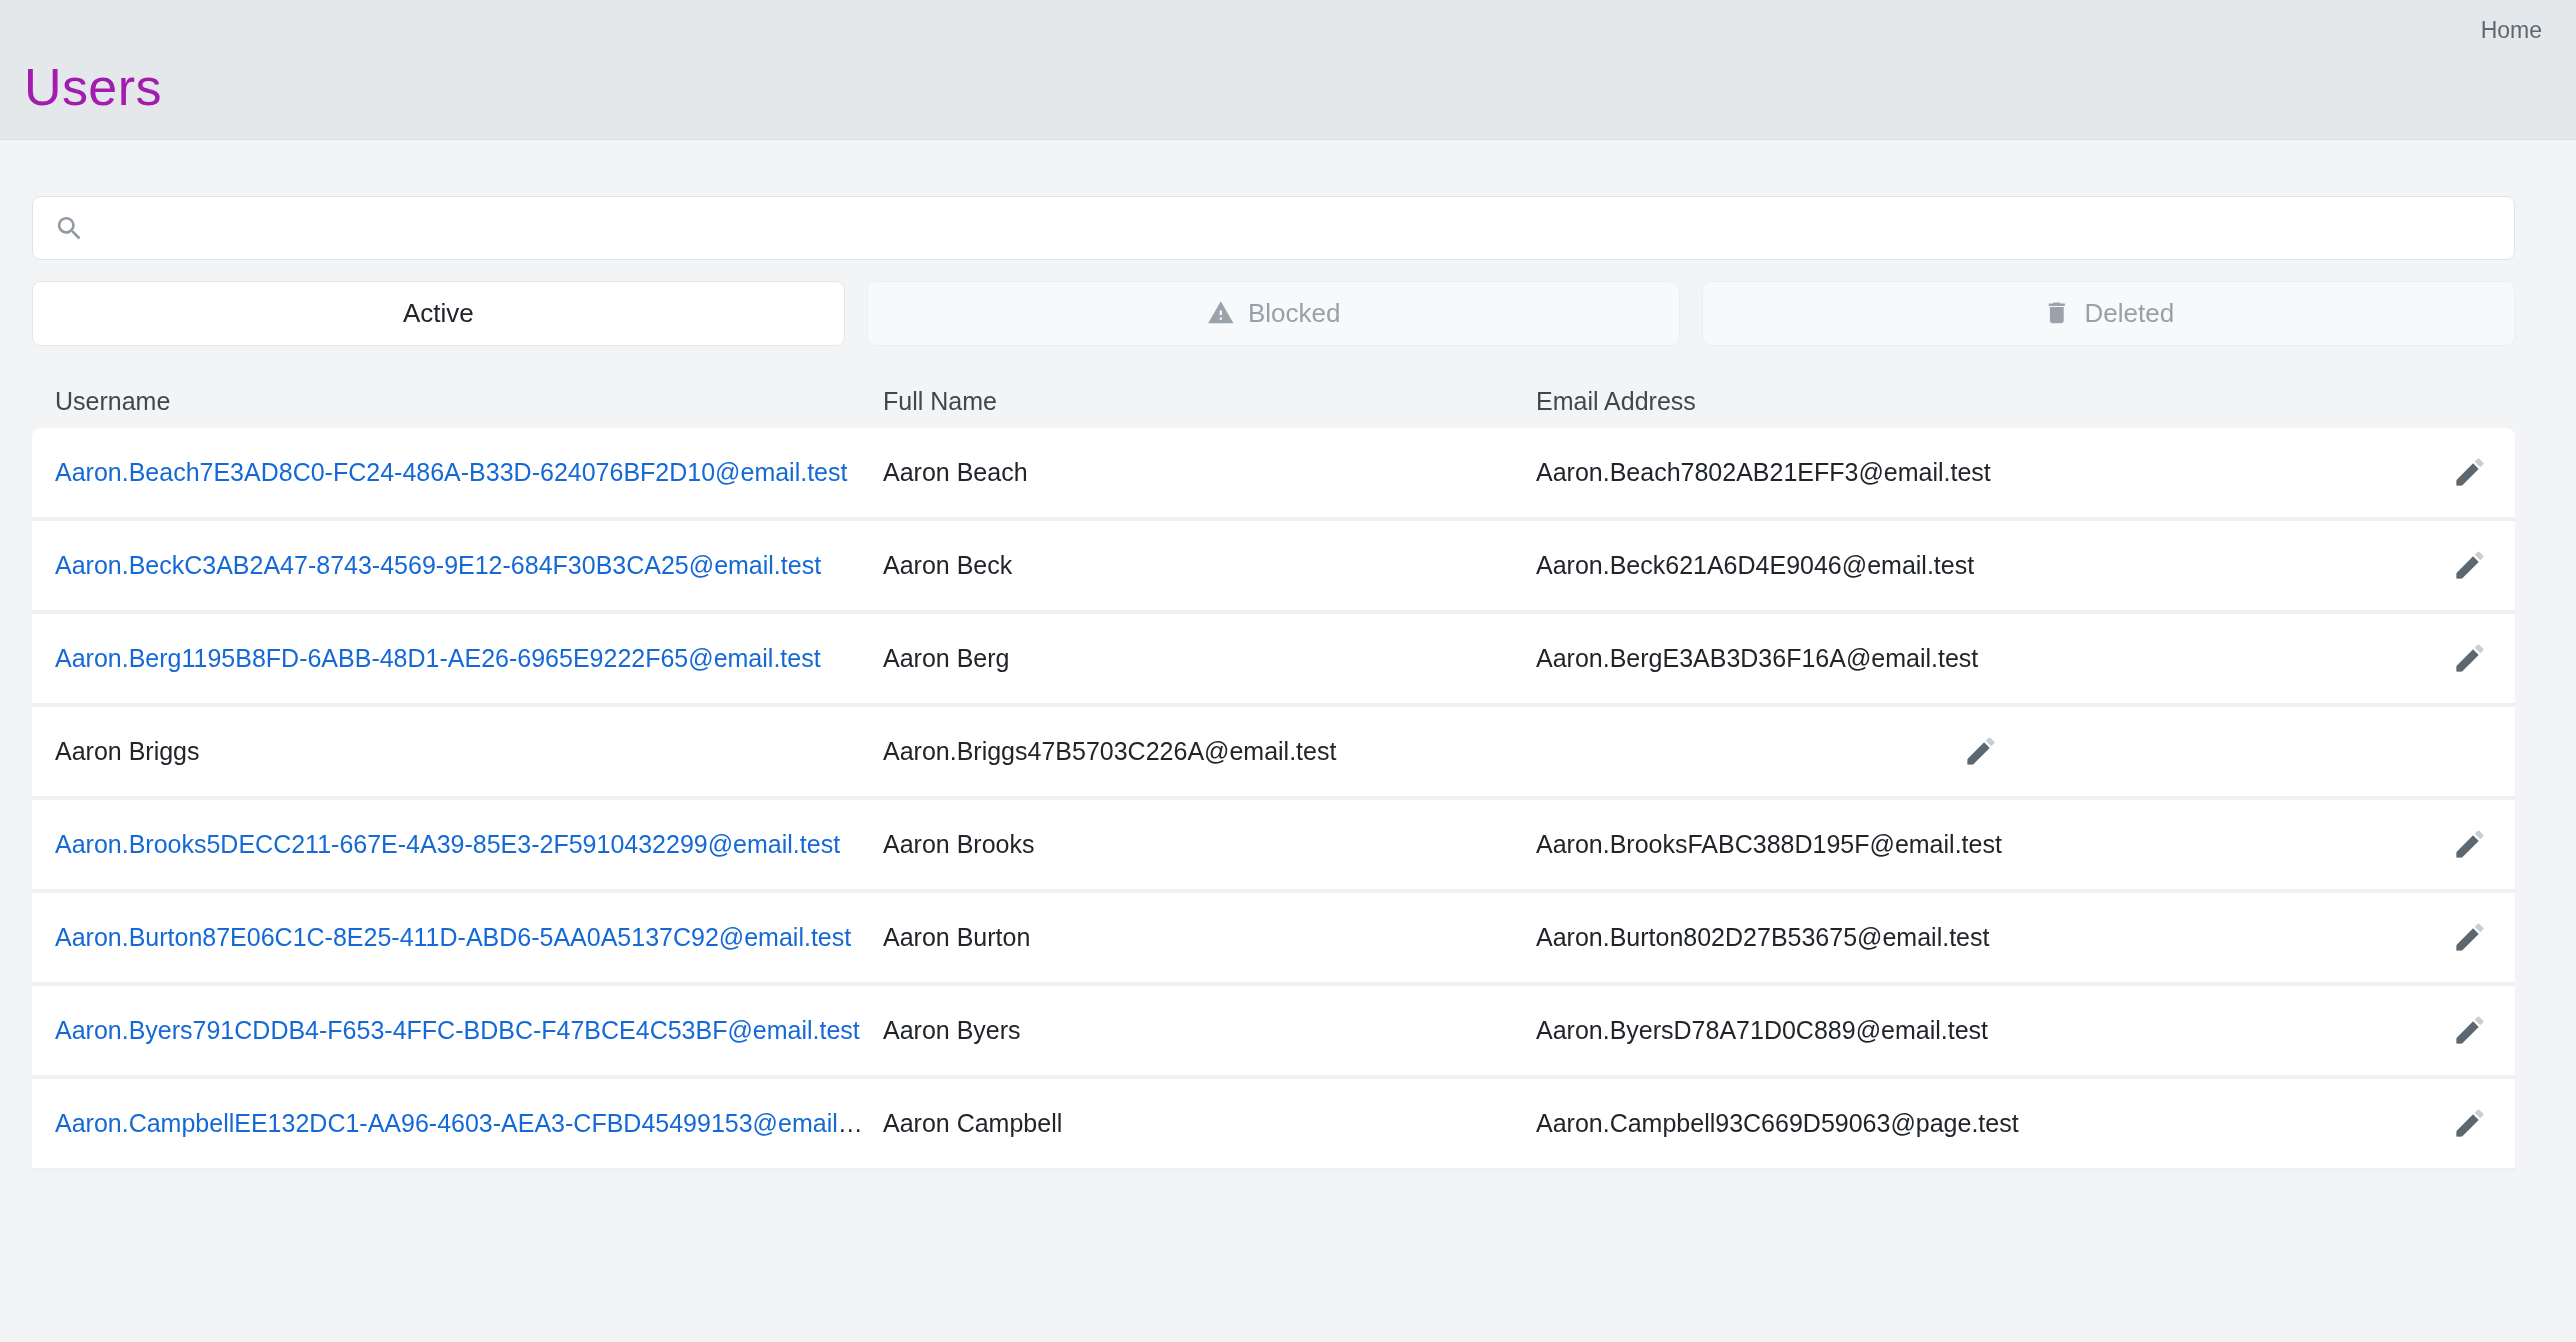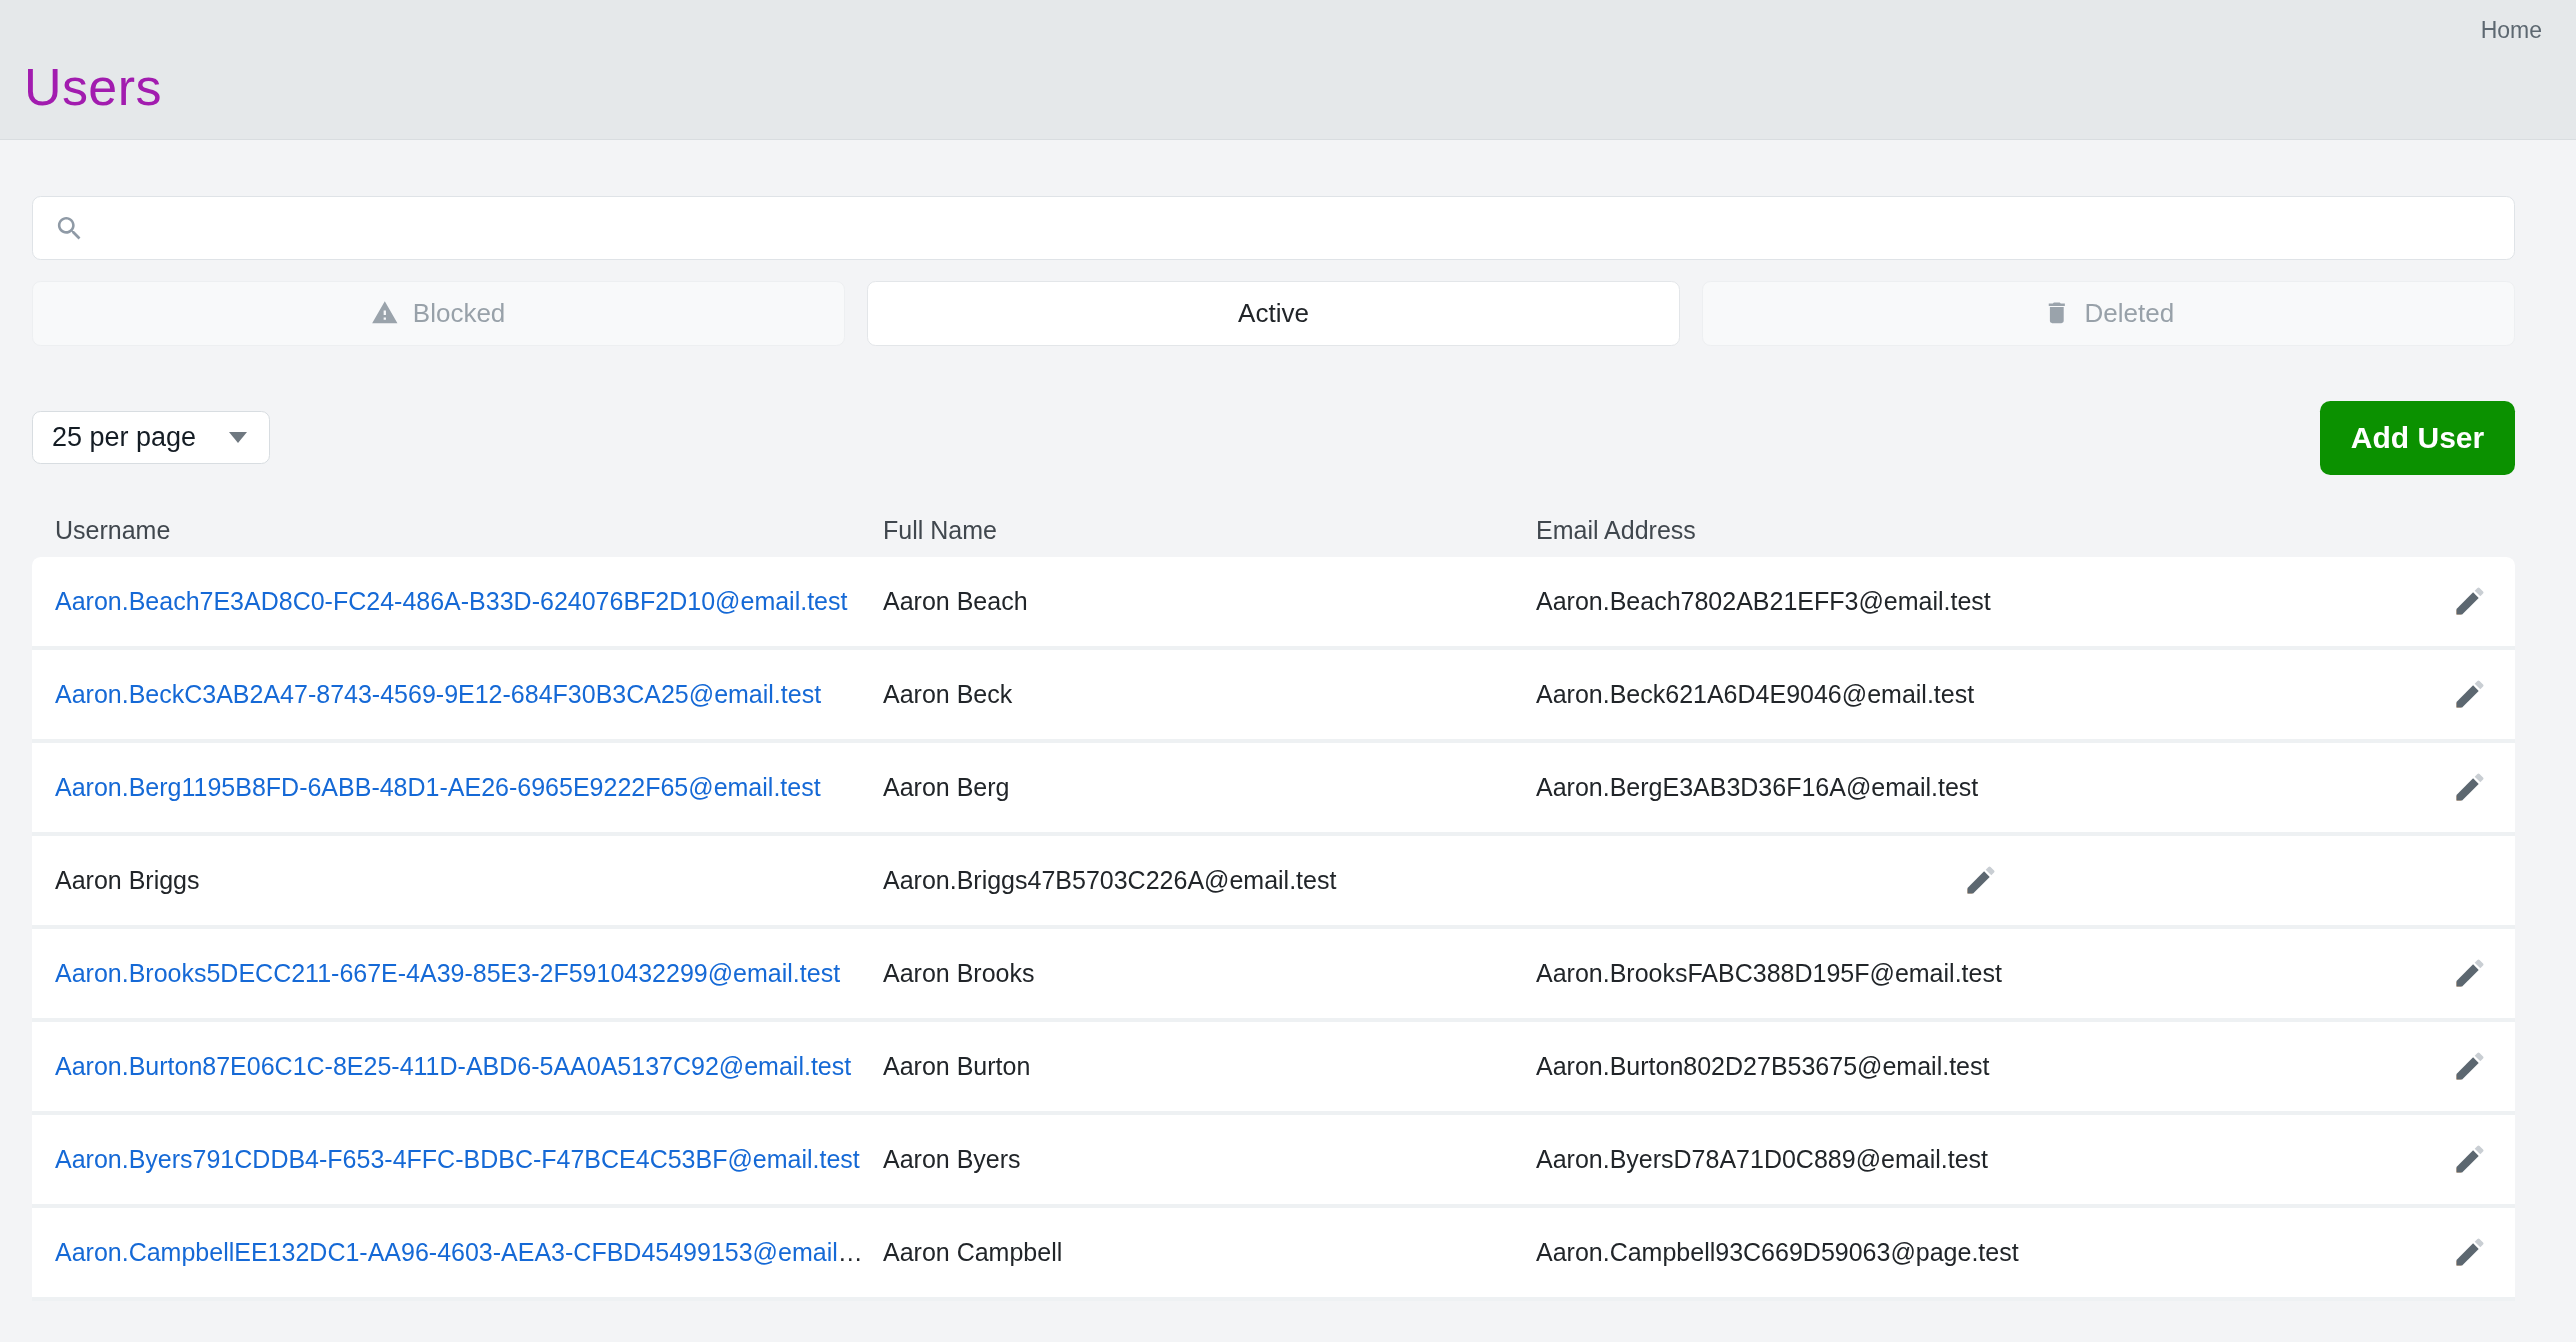--- a/index.html
+++ b/index.html
@@ -85,44 +85,37 @@
   <div class="content">
 
     <div class="search-bar">
       <svg width="31" height="31" viewBox="0 0 24 24">
         <path fill="#8f9aa6" d="M15.5 14h-.79l-.28-.27C15.41 12.59 16 11.11 16 9.5 16 5.91 13.09 3 9.5 3S3 5.91 3 9.5 5.91 16 9.5 16c1.61 0 3.09-.59 4.23-1.57l.27.28v.79l5 4.99L20.49 19l-4.99-5zm-6 0C7.01 14 5 11.99 5 9.5S7.01 5 9.5 5 14 7.01 14 9.5 11.99 14 9.5 14z"></path>
       </svg>
       <input class="search-input" value="" placeholder="" style="">
     </div>
 
     <div class="tabs">
+      <button class="tab active">
+        <span>Active</span>
+      </button>
       <button class="tab inactive">
         <svg width="27.6" height="27.6" viewBox="0 0 24 24">
           <path fill="#9aa3ab" d="M1 21h22L12 2 1 21zm12-3h-2v-2h2v2zm0-4h-2v-4h2v4z"></path>
         </svg>
         <span>Blocked</span>
       </button>
-      <button class="tab active">
-        <span>Active</span>
-      </button>
       <button class="tab inactive">
         <svg width="27.6" height="27.6" viewBox="0 0 24 24">
           <path fill="#9aa3ab" d="M6 19c0 1.1.9 2 2 2h8c1.1 0 2-.9 2-2V7H6v12zM19 4h-3.5l-1-1h-5l-1 1H5v2h14V4z"></path>
         </svg>
         <span>Deleted</span>
       </button>
     </div>
 
-    <div class="toolbar">
-      <div class="per-page">
-        <span>25 per page</span>
-        <span class="caret-down"></span>
-      </div>
-      <button class="add-user">Add User</button>
-    </div>
 
     <div class="thead grid-cols">
       <div class="cell">Username</div>
       <div class="cell">Full Name</div>
       <div class="cell">Email Address</div>
       <div class="cell"></div>
     </div>
 
     <div class="table-card">
   <div class="row grid-cols">

